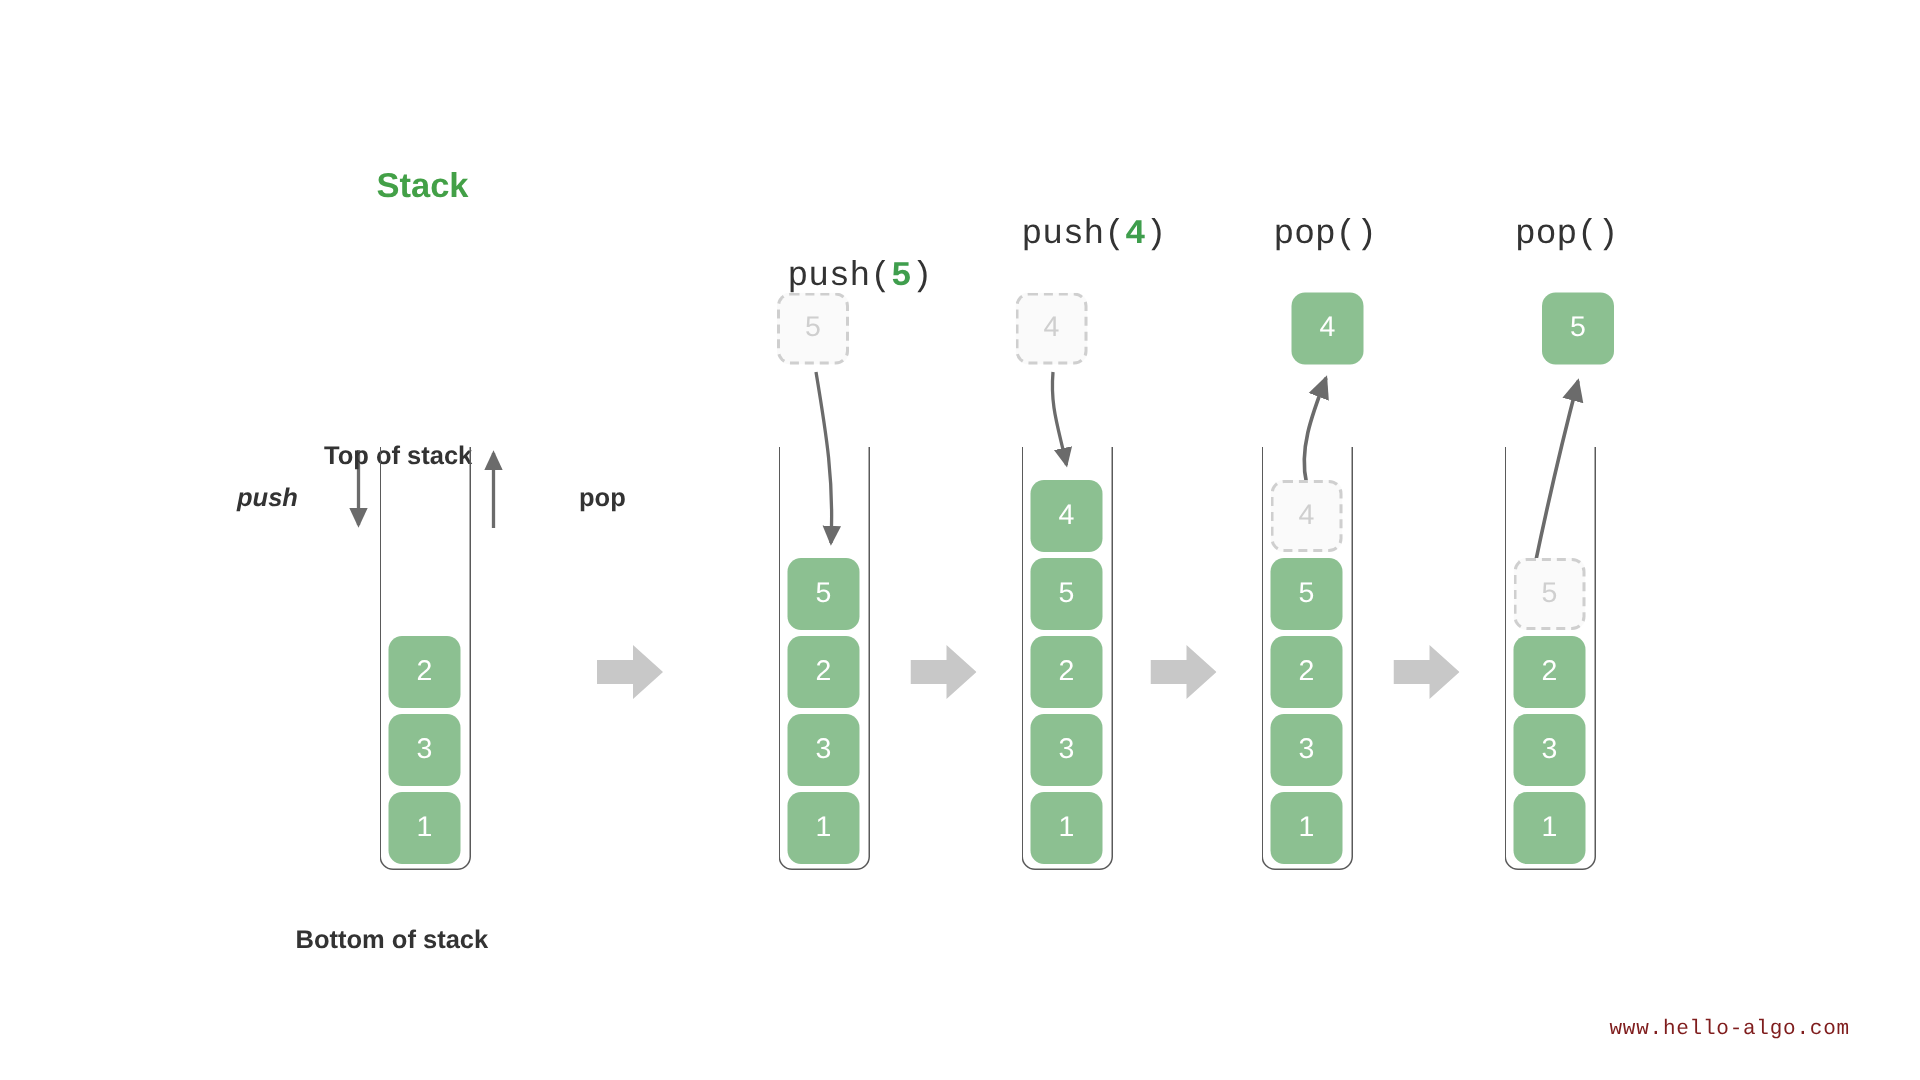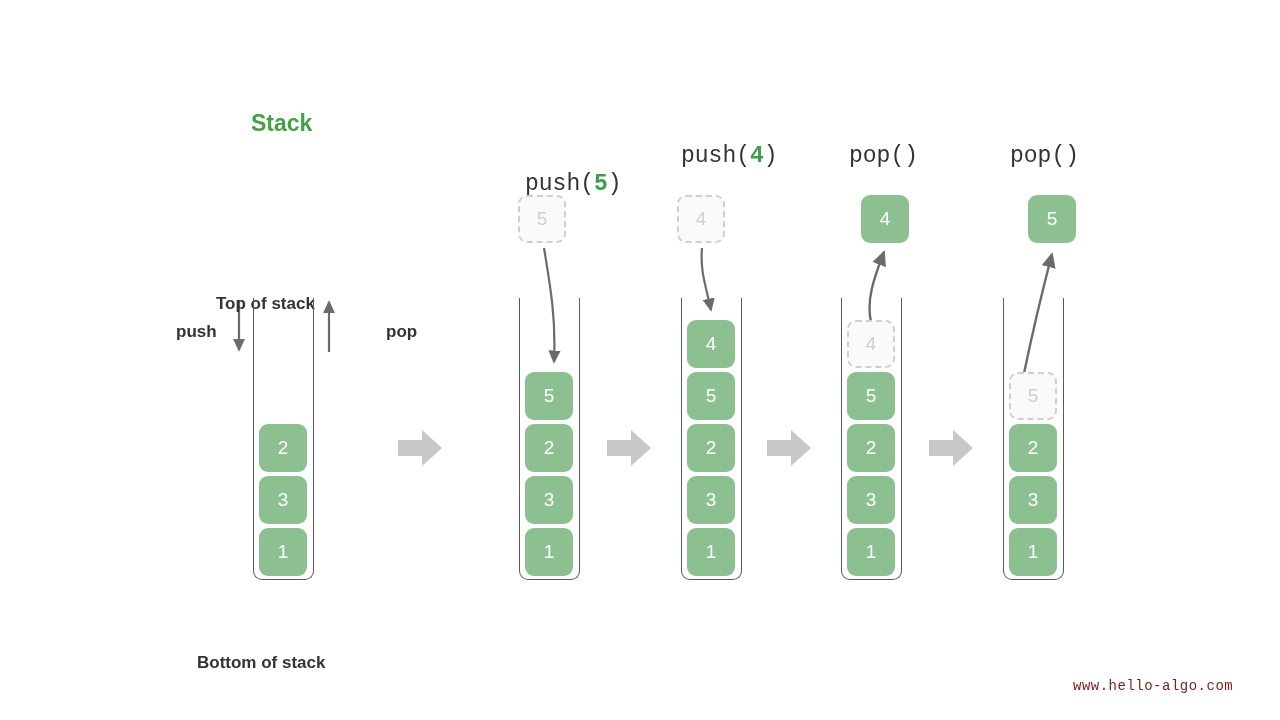--- a/index.html
+++ b/index.html
@@ -139,23 +139,23 @@
     <path d="M702,248 C700,272 706,286 711,310" stroke="#6b6b6b" stroke-width="2.2" fill="none" marker-end="url(#ah)"></path>
 
     <path d="M871,322 C866,300 874,278 884,252" stroke="#6b6b6b" stroke-width="2.4" fill="none" marker-end="url(#ah2)"></path>
 
     <path d="M1023,378 C1033,330 1042,292 1052,254" stroke="#6b6b6b" stroke-width="2.4" fill="none" marker-end="url(#ah2)"></path>
   </svg>
 
   <div class="title" style="left:251px; top:110px;">Stack</div>
 
   <div class="bold-label" style="left:216px; top:248px;margin-top:46px;">Top of stack</div>
-  <div class="bold-label" style="left:176px; top:322px;">push</div>
+  <div class="bold-label" style="left:158px; top:322px;font-style:italic;">push</div>
   <div class="bold-label" style="left:340px; top:322px;margin-left:46px;">pop</div>
-  <div class="bold-label" style="left:197px; top:617px;margin-top:36px;">Bottom of stack</div>
+  <div class="bold-label" style="left:197px; top:617px;">Bottom of stack</div>
 
   <div class="stack-container" style="left:253px; top:298px; width:61px; height:282px;"></div>
   <div class="box filled" style="left:259px; top:424px;">2</div>
   <div class="box filled" style="left:259px; top:476px;">3</div>
   <div class="box filled" style="left:259px; top:528px;">1</div>
 
   <svg class="sep-arrow" style="left:398px; top:428px;" viewBox="0 0 44 40">
     <path d="M0,12 L24,12 L24,2 L44,20 L24,38 L24,28 L0,28 Z" fill="#c8c8c8"></path>
   </svg>
 

